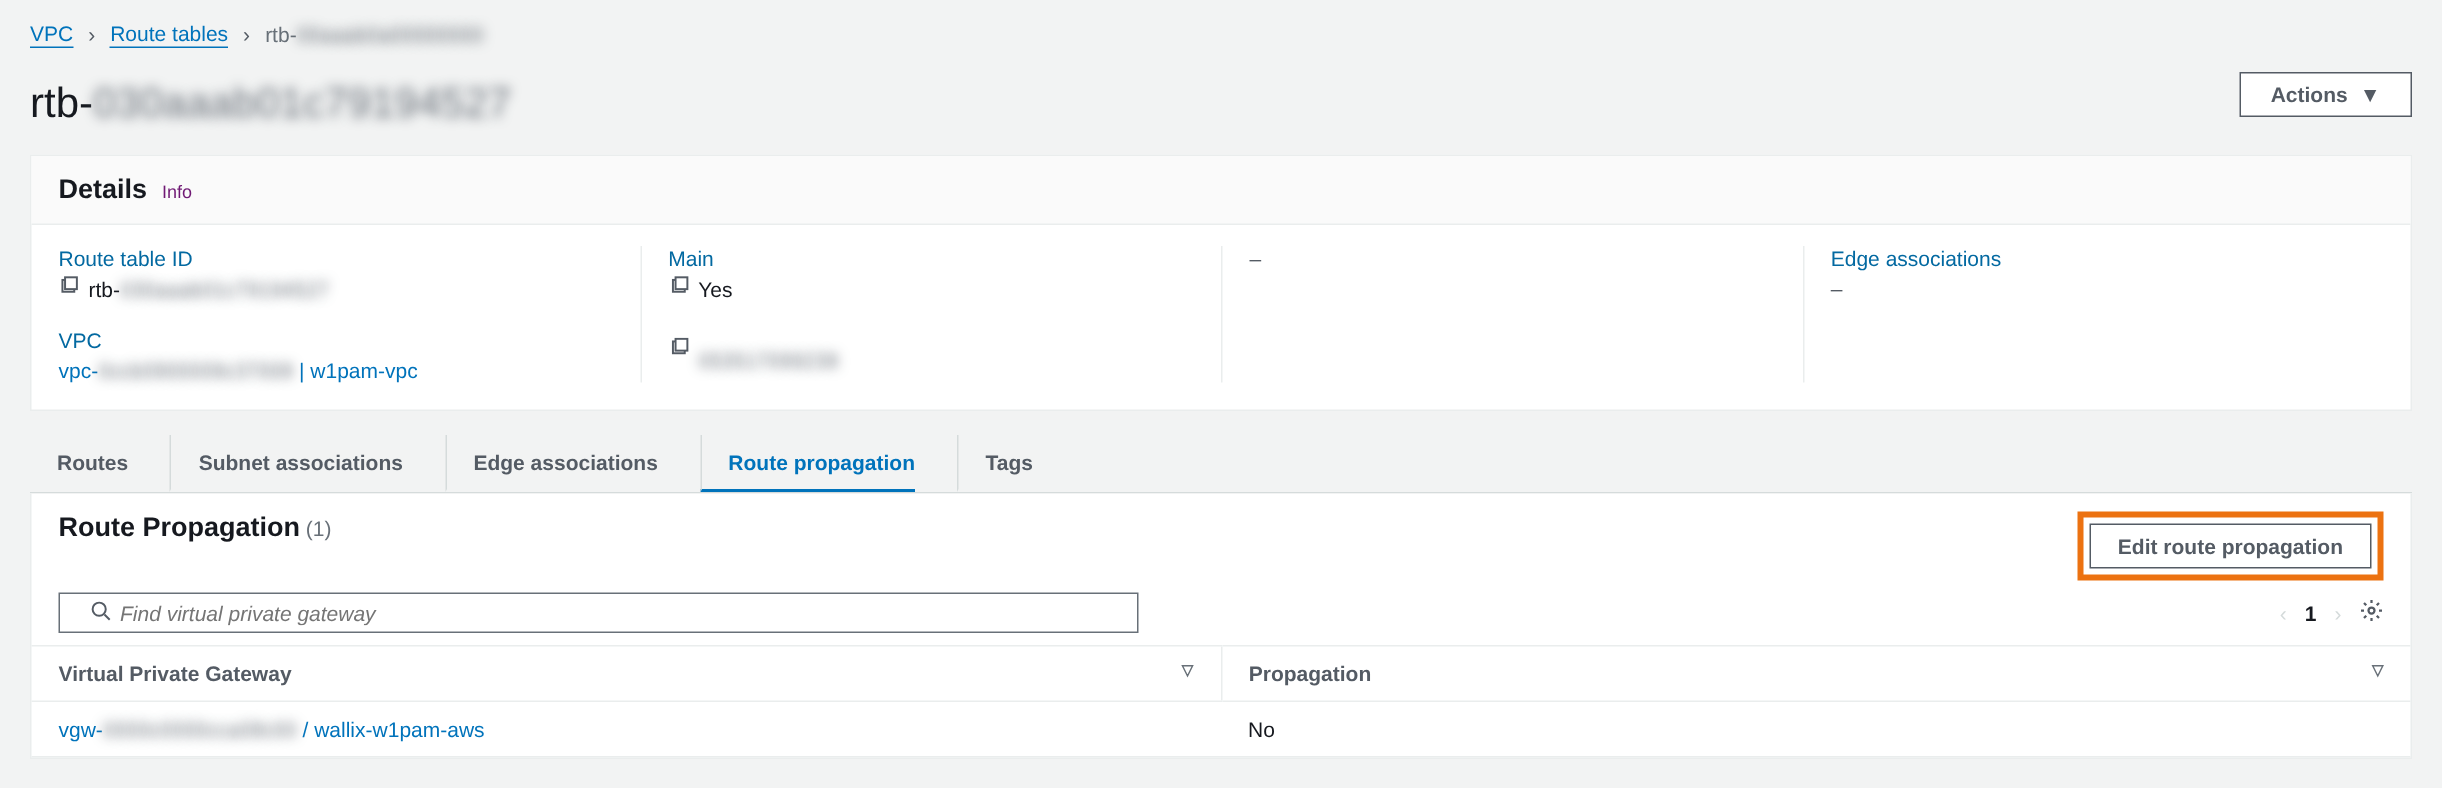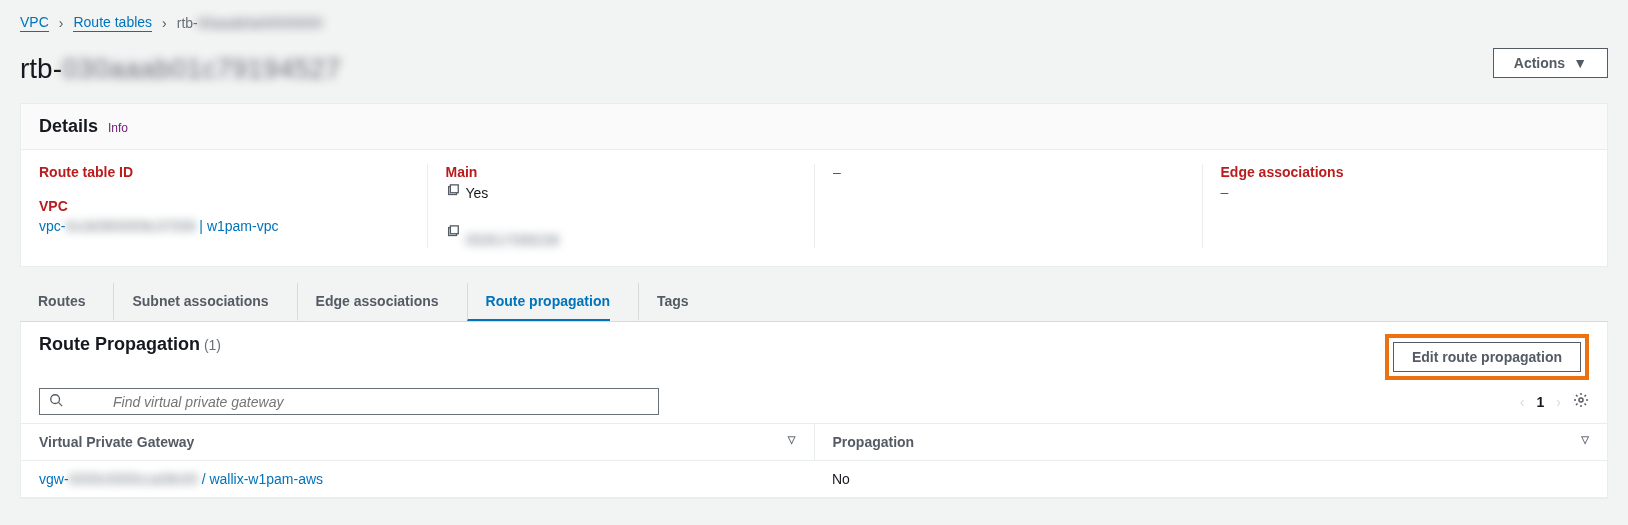--- a/index.html
+++ b/index.html
@@ -31,39 +31,39 @@
     }
     .panel-title { font-weight: 700; font-size: 18px; }
     .info-link { color: #701a75; font-size: 12px; font-weight: 400; }
     .details-grid {
       display: grid; grid-template-columns: 1fr 1fr 1fr 1fr;
       padding: 14px 18px 18px; gap: 24px 0;
     }
     .col-sep { border-left: 1px solid #eaeded; padding-left: 18px; }
     .field { margin-bottom: 18px; }
     .field:last-child { margin-bottom: 0; }
-    .field-label { font-size: 14px; color: #b91c1c; margin-bottom: 4px; font-weight: bold; }
+    .field-label { font-size: 14px; color: #0369a1; margin-bottom: 4px; }
     .field-value { font-size: 14px; color: #16191f; display: flex; align-items: center; gap: 6px; }
     .copy-icon svg { width: 14px; height: 14px; stroke: #545b64; fill: none; }
     .dash { color: #545b64; }
     .tabs { display: flex; border-bottom: 1px solid #d5dbdb; padding: 0 18px; }
     .tab { padding: 10px 0; margin-right: 28px; color: #545b64; font-weight: 700; cursor: pointer; border-bottom: 2px solid transparent; }
     .tab.sep-before { border-left: 1px solid #d5dbdb; padding-left: 18px; }
     .tab.active { color: #0073bb; border-bottom: 2px solid #0073bb; }
     .section-panel { background: #fff; border: 1px solid #eaeded; border-top: none; }
     .section-header { padding: 12px 18px 4px; display: flex; justify-content: space-between; align-items: flex-start; }
     .section-title { font-weight: 700; font-size: 18px; }
     .count { color: #687078; font-weight: 400; }
     .edit-btn {
       border: 1px solid #545b64; background: #fff; color: #545b64;
       padding: 6px 18px; font-weight: 700; cursor: pointer; font-size: 14px;
     }
     .edit-highlight { border: 4px solid #ec7211; padding: 4px; display: inline-block; }
     .search-row { padding: 4px 18px 8px; display: flex; align-items: center; justify-content: space-between; }
-    .search-box { border: 1px solid #687078; display: flex; align-items: center; padding: 4px 9px; width: 620px; gap: 44px; }
+    .search-box { border: 1px solid #687078; display: flex; align-items: center; padding: 4px 20px; width: 720px; }
     .search-box input { border: none; outline: none; font-size: 14px; flex: 1; font-style: italic; color: #687078; }
     .search-box svg { width: 14px; height: 14px; stroke: #545b64; fill: none; margin-right: 6px; }
     .pager { display: flex; align-items: center; gap: 12px; color: #687078; }
     .pager .disabled { color: #d5dbdb; }
     .pager .pagenum { color: #16191f; font-weight: 700; }
     .gear svg { width: 16px; height: 16px; stroke: #545b64; fill: none; }
     table { width: 100%; border-collapse: collapse; }
     th { text-align: left; padding: 10px 18px; font-weight: 700; color: #545b64; border-top: 1px solid #eaeded; border-bottom: 1px solid #eaeded; position: relative; }
     th .sort-icon { float: right; font-size: 10px; color: #687078; }
     th + th { border-left: 1px solid #eaeded; }
@@ -95,20 +95,31 @@
 
 <div class="panel">
   <div class="panel-header">
     <span class="panel-title">Details</span>
     <a href="#" class="info-link">Info</a>
   </div>
   <div class="details-grid">
     <div>
       <div class="field">
         <div class="field-label">Route table ID</div>
+        <div class="field-value">
+          <span class="copy-icon">
+            <svg viewBox="0 0 16 16">
+                <rect x="3" y="3" width="9" height="9" stroke-width="1.5"></rect>
+                <rect x="5" y="1" width="9" height="9" stroke-width="1.5" fill="#fff"></rect>
+              </svg>
+          </span>
+          <span>
+            <span>rtb-</span><span class="blur">030aaab01c79194527</span>
+          </span>
+        </div>
       </div>
       <div class="field">
         <div class="field-label">VPC</div>
         <div class="field-value">
           <a href="#">
             <span>vpc-</span><span class="blur">0ccb0900009c37008</span><span> | w1pam-vpc</span>
           </a>
         </div>
       </div>
     </div>

